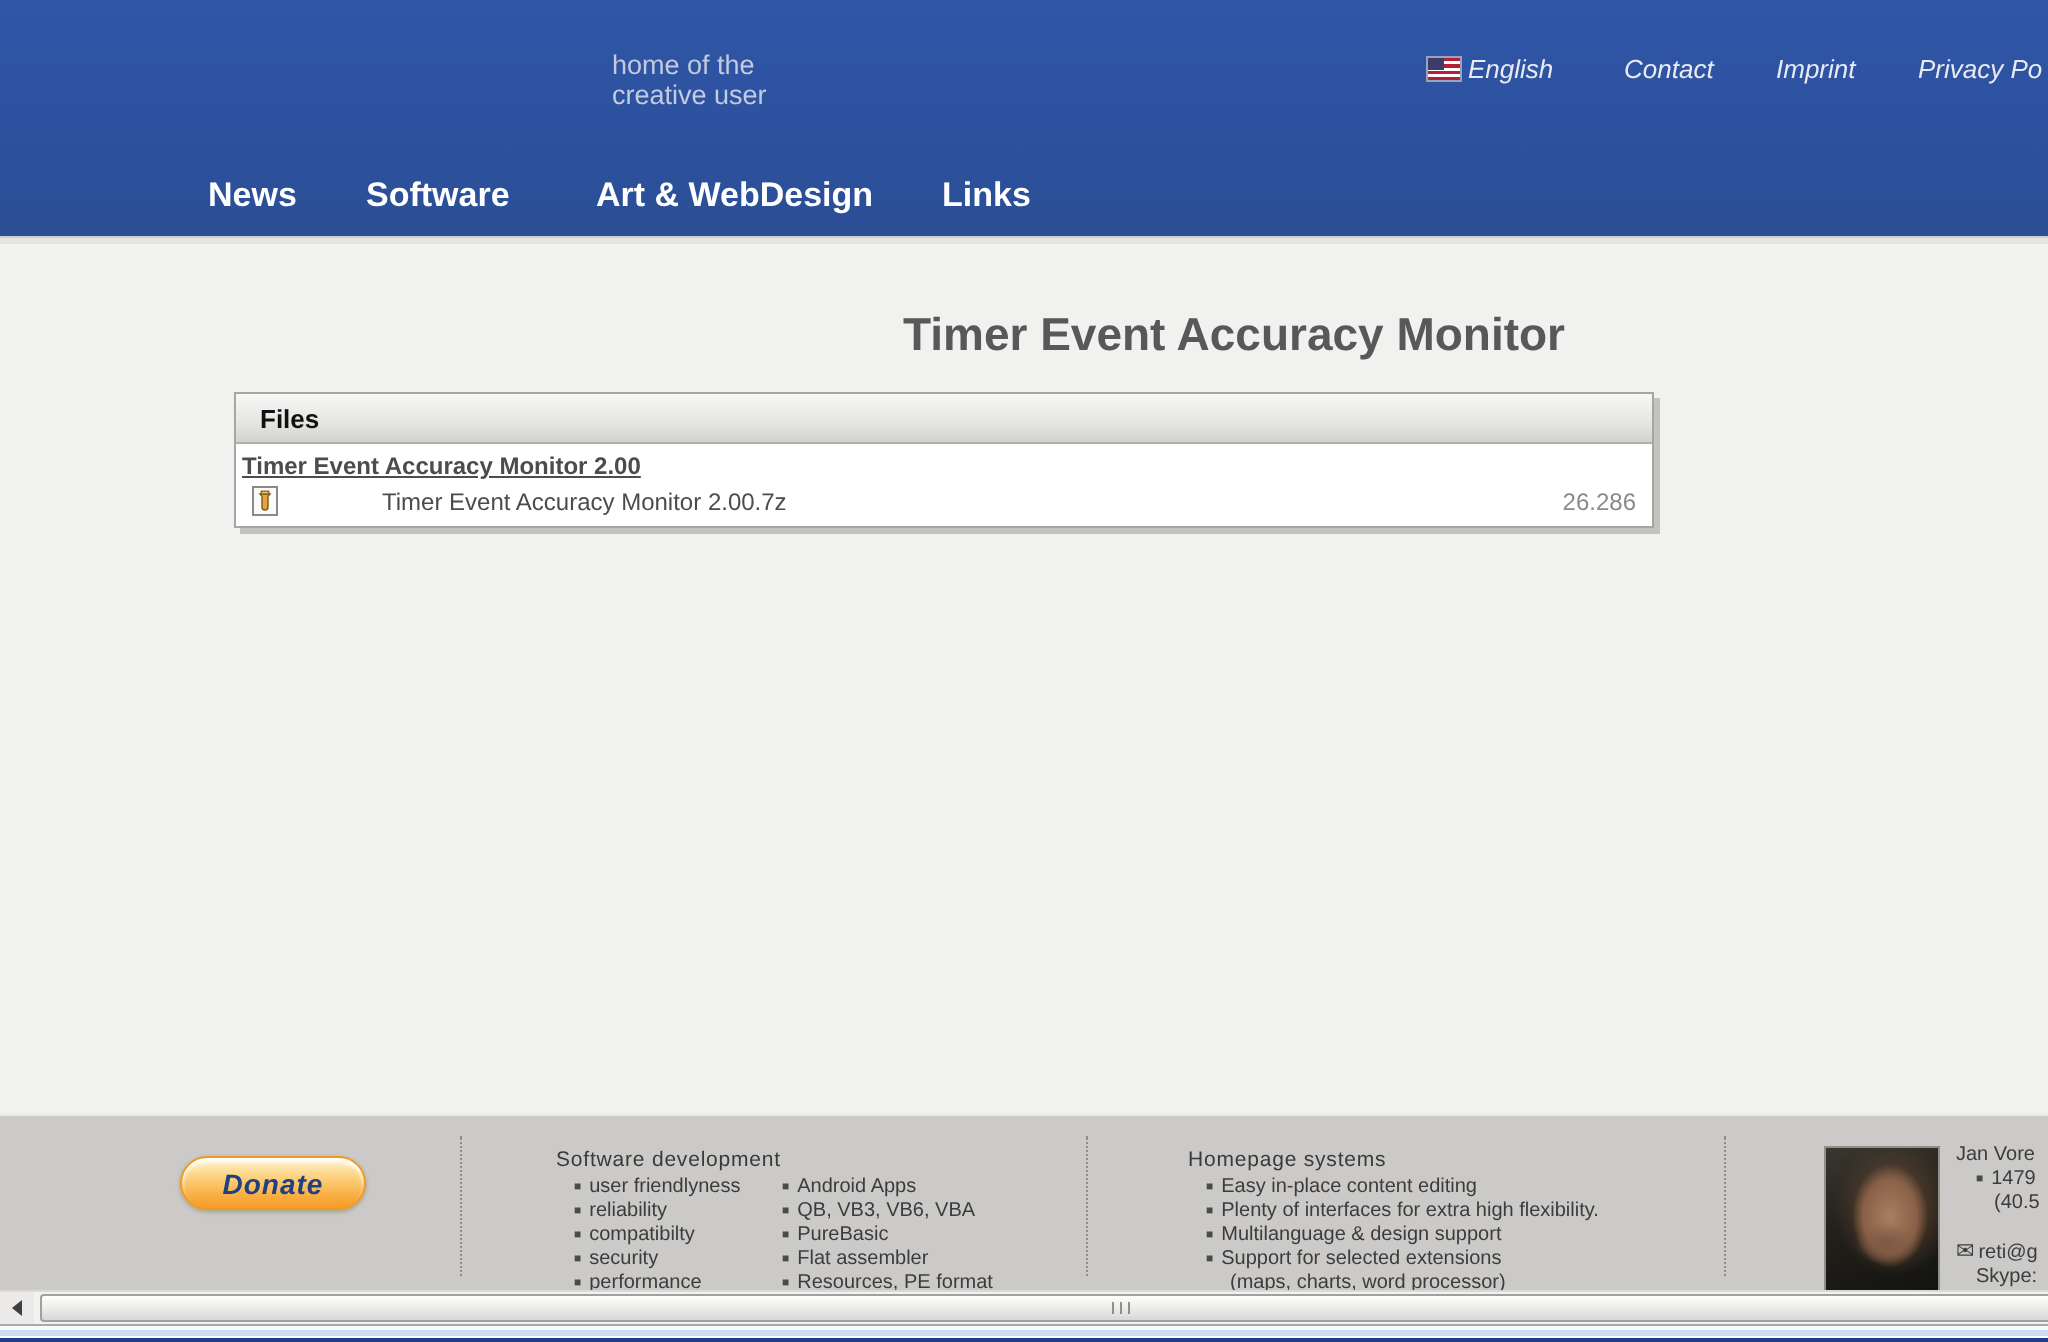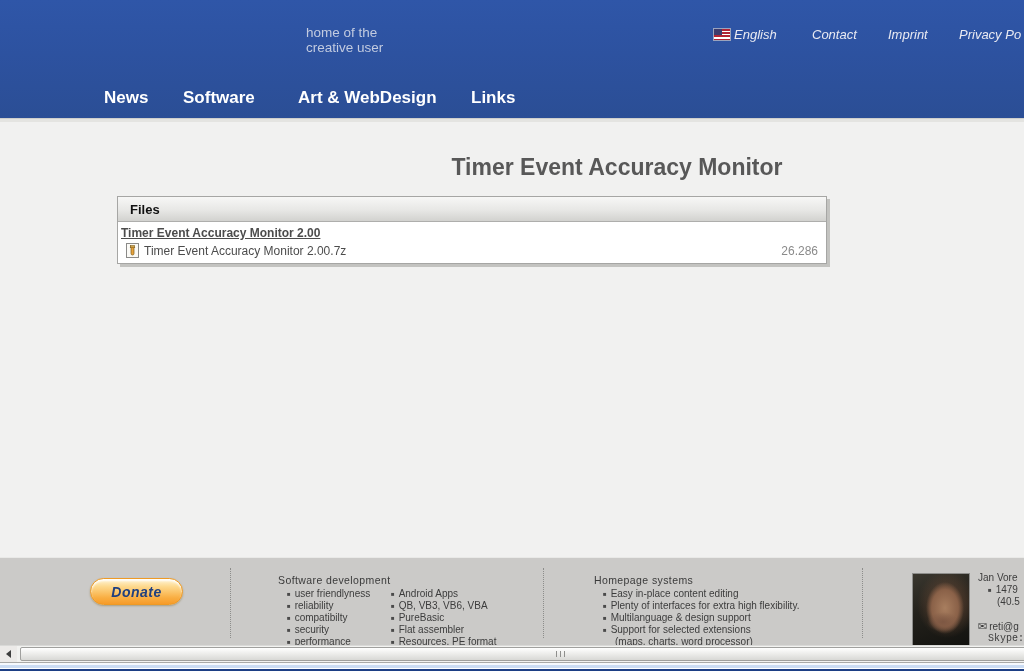--- a/index.html
+++ b/index.html
@@ -37,21 +37,21 @@
                 font-size:23px; font-weight:bold; color:#585858; }
 
   .files-box { position:absolute; left:117px; top:196px; width:710px;
                border:1px solid #a6a6a4; background:#ffffff;
                box-shadow:3px 3px 0 0 #c3c3c0; }
   .files-head { height:25px; background:linear-gradient(180deg,#f7f7f6 0%,#e7e7e5 55%,#d2d2cf 100%);
                 border-bottom:1px solid #aeaeac; display:flex; align-items:center; padding-left:12px; }
   .files-title { font-size:13px; font-weight:bold; color:#111; }
   .files-body { padding:4px 6px 5px 3px; }
   .files-link { font-size:12px; font-weight:bold; color:#4c4c4c; text-decoration:underline; cursor:pointer; white-space:nowrap; }
-  .file-row { display:flex; align-items:center; margin-top:3px; }
+  .file-row { display:flex; align-items:center; margin-top:3px;gap:47px; }
   .file-icon { width:13px; height:15px; margin:0 5px 0 5px; flex:0 0 auto; }
   .file-name { font-size:12px; color:#4c4c4c; flex:1 1 auto; cursor:pointer; white-space:nowrap; }
   .file-size { font-size:12px; color:#8a8a8a; padding-right:2px; }
 
   
   .footer { position:absolute; left:0; top:557px; width:1140px; height:88px;
             background:#cbcac8; border-top:1px solid #e9e9e7; color:#3c3c3c; }
   .vdots { position:absolute; top:10px; height:70px; width:0; border-left:1px dotted #8d8d8b; }
 
   .donate-btn { position:absolute; left:90px; top:20px; width:93px; height:27px; border-radius:14px;
@@ -76,21 +76,21 @@
                 radial-gradient(ellipse 19px 26px at 32px 34px, #a87e5f 0%, #8a6148 70%, rgba(138,97,72,0) 100%),
                 radial-gradient(ellipse 30px 34px at 34px 30px, #6b4a36 0%, rgba(80,55,40,0) 100%),
                 linear-gradient(160deg,#3a372f 0%,#23211b 45%,#131310 100%); }
   .contact { position:absolute; left:978px; top:14px; font-size:10px; line-height:12px; color:#3c3c3c; }
   .contact .name { white-space:nowrap; }
   .contact .line { white-space:nowrap; }
   .contact .blt::before { content:"■"; font-size:6px; vertical-align:1px; margin-right:4px; color:#4a4a4a; }
   .contact .indent { margin-left:10px; }
   .email-row { margin-top:12px; white-space:nowrap; }
   .email-icon::before { content:"✉"; font-size:11px; margin-right:2px; color:#3c3c3c; }
-  .skype-row { margin-left:10px; white-space:nowrap;font-family:Liberation Mono, monospace; }
+  .skype-row { margin-left:10px; white-space:nowrap; }
 
   
   .hscroll { position:absolute; left:0; top:645px; width:1024px; height:17px; background:#f2f2f0; border-top:1px solid #d9d9d7; }
   .hs-btn { position:absolute; left:0; top:0; width:17px; height:16px; background:#eceae8; display:flex; align-items:center; justify-content:center; cursor:pointer; }
   .hs-arrow { width:0; height:0; border-top:4px solid transparent; border-bottom:4px solid transparent; border-right:5px solid #3e3e3e; }
   .hs-thumb { position:absolute; left:20px; top:1px; width:1090px; height:14px; border:1px solid #a0a09e; border-radius:2px;
               background:linear-gradient(180deg,#ffffff 0%,#f0f0ee 40%,#d8d8d5 100%); cursor:pointer; }
   .hs-grip { position:absolute; left:556px; top:5px; width:10px; height:6px;
              background:repeating-linear-gradient(90deg,#8f8f8d 0 1px,transparent 1px 4px); }
   .win-strip1 { position:absolute; left:0; top:662px; width:1024px; height:1px; background:#a9a9a7; }

